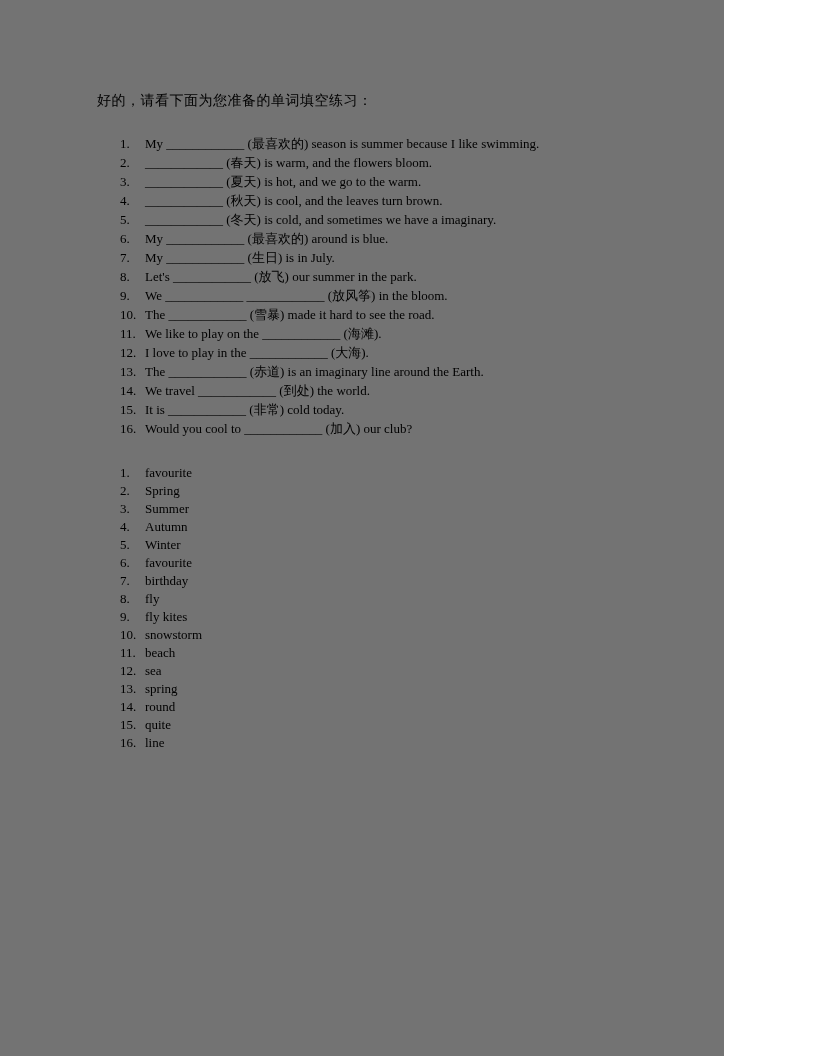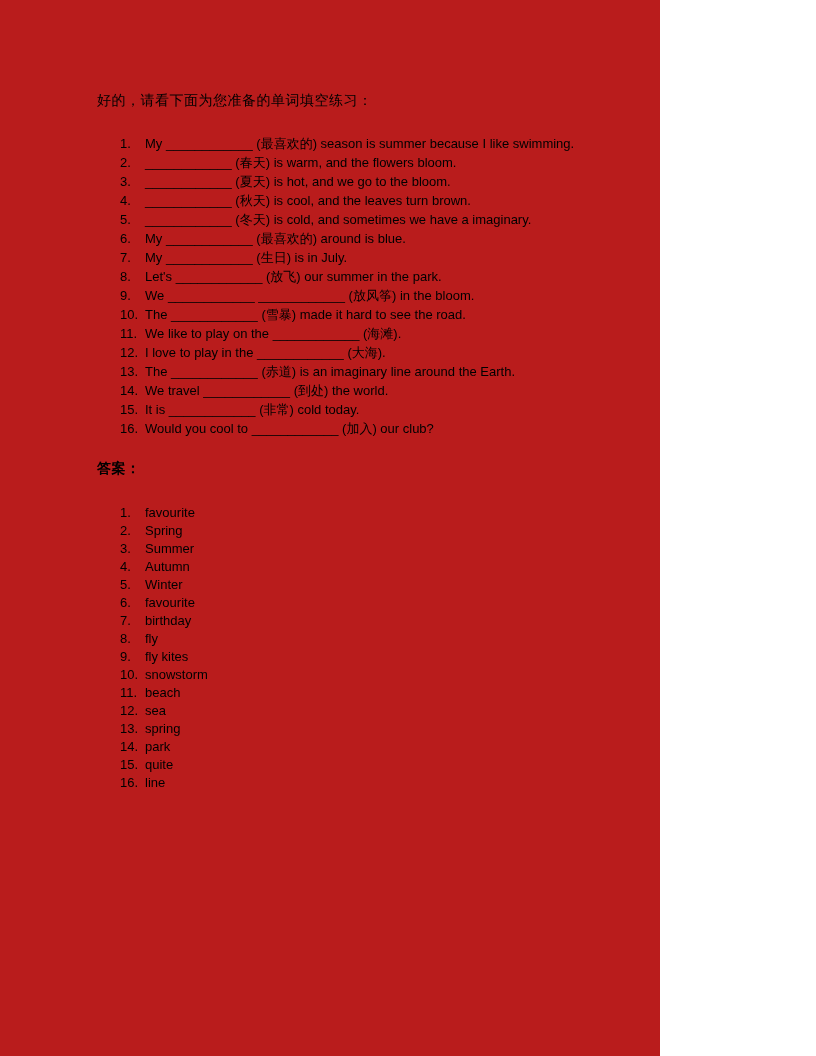--- a/index.html
+++ b/index.html
@@ -2,25 +2,25 @@
 <html><head>
 <meta charset="utf-8">
 <style>
   html, body {
     margin: 0;
     padding: 0;
     background: #ffffff;
   }
   .page {
     position: relative;
-    width: 660px;
+    width: 724px;
     height: 1056px;
-    background: #b91c1c;
+    background: #737373;
     overflow: hidden;
-    font-family: Liberation Sans, sans-serif;
+    font-family: Liberation Serif, serif;
     color: #000000;
   }
   .content {
     padding: 90px 80px 0 97px;
   }
   .intro {
     font-size: 14px;
     line-height: 21px;
     margin: 0 0 23px 0;
     letter-spacing: 0.5px;
@@ -71,21 +71,21 @@
       <div class="row ex-row">
           <span class="num">1.</span>
           <span class="txt">My ____________ (最喜欢的) season is summer because I like swimming.</span>
         </div>
       <div class="row ex-row">
           <span class="num">2.</span>
           <span class="txt">____________ (春天) is warm, and the flowers bloom.</span>
         </div>
       <div class="row ex-row">
           <span class="num">3.</span>
-          <span class="txt">____________ (夏天) is hot, and we go to the bloom.</span>
+          <span class="txt">____________ (夏天) is hot, and we go to the warm.</span>
         </div>
       <div class="row ex-row">
           <span class="num">4.</span>
           <span class="txt">____________ (秋天) is cool, and the leaves turn brown.</span>
         </div>
       <div class="row ex-row">
           <span class="num">5.</span>
           <span class="txt">____________ (冬天) is cold, and sometimes we have a imaginary.</span>
         </div>
       <div class="row ex-row">
@@ -127,21 +127,20 @@
       <div class="row ex-row">
           <span class="num">15.</span>
           <span class="txt">It is ____________ (非常) cold today.</span>
         </div>
       <div class="row ex-row">
           <span class="num">16.</span>
           <span class="txt">Would you cool to ____________ (加入) our club?</span>
         </div>
     </div>
 
-    <p class="answers-heading">答案：</p>
 
     <div class="list ans-list">
       <div class="row ans-row">
           <span class="num">1.</span>
           <span class="txt">favourite</span>
         </div>
       <div class="row ans-row">
           <span class="num">2.</span>
           <span class="txt">Spring</span>
         </div>
@@ -184,21 +183,21 @@
       <div class="row ans-row">
           <span class="num">12.</span>
           <span class="txt">sea</span>
         </div>
       <div class="row ans-row">
           <span class="num">13.</span>
           <span class="txt">spring</span>
         </div>
       <div class="row ans-row">
           <span class="num">14.</span>
-          <span class="txt">park</span>
+          <span class="txt">round</span>
         </div>
       <div class="row ans-row">
           <span class="num">15.</span>
           <span class="txt">quite</span>
         </div>
       <div class="row ans-row">
           <span class="num">16.</span>
           <span class="txt">line</span>
         </div>
     </div>

